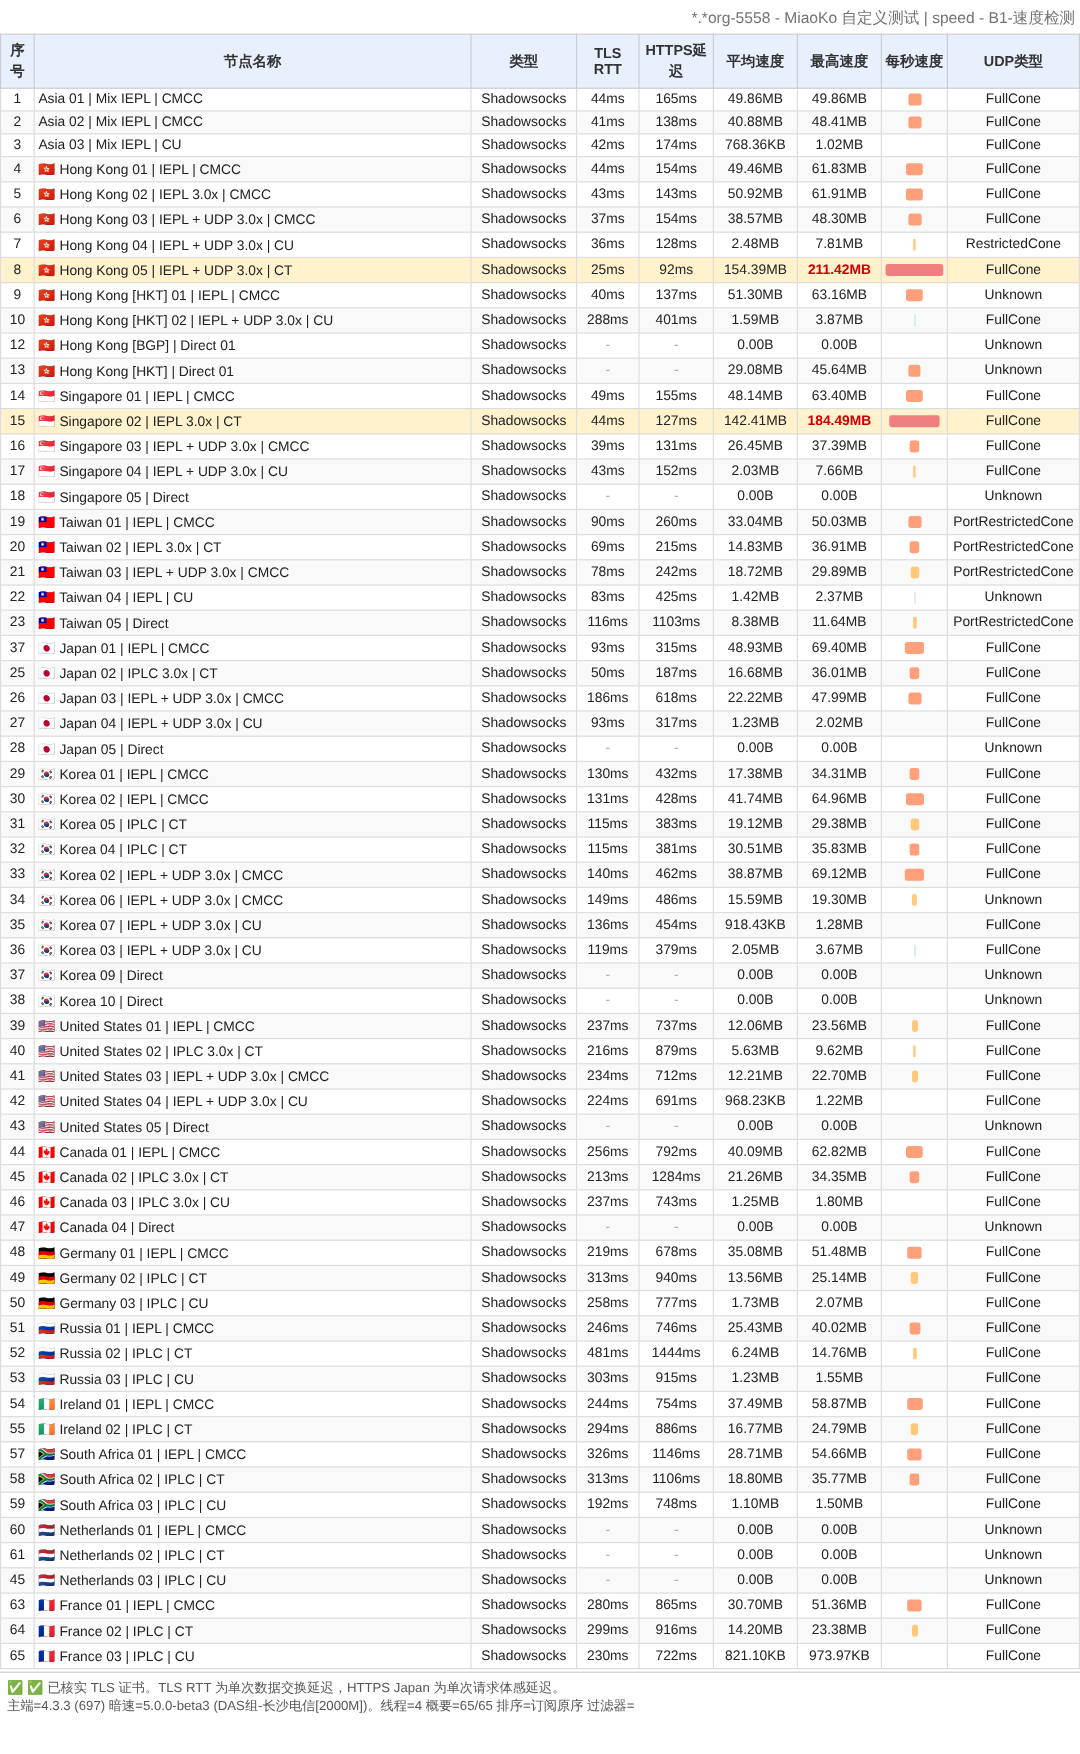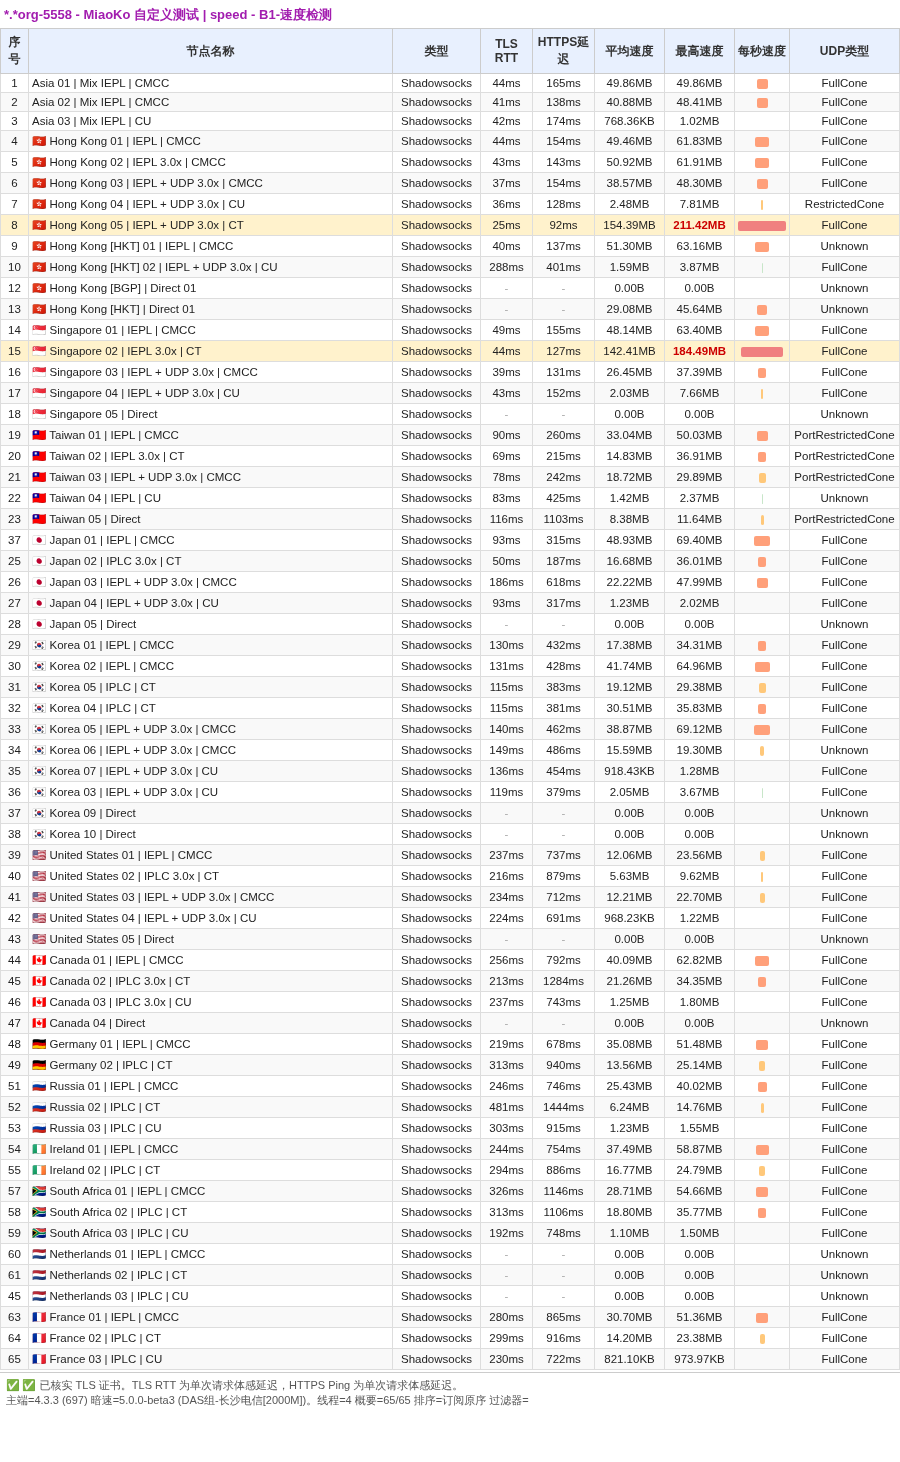--- a/index.html
+++ b/index.html
@@ -4,25 +4,25 @@
   <style>
     * { box-sizing: border-box; margin: 0; padding: 0; }
     body {
       font-family: "Microsoft YaHei", "SimHei", Arial, sans-serif;
       font-size: 12px;
       background: #fff;
       color: #222;
       width: 900px;
     }
     .page-title {
-      text-align: left;
+      text-align: right;
       font-size: 13px;
-      font-weight: bold;
+      font-weight: normal;
       padding: 6px 4px 4px;
-      color: #a21caf;
+      color: #737373;
     }
     table {
       width: 100%;
       border-collapse: collapse;
     }
     thead tr {
       background: #e8f0fe;
     }
     thead th {
       padding: 5px 3px;
@@ -490,21 +490,21 @@
     <td class="col-https" style="color:inherit">381ms</td>
     <td class="col-avg">30.51MB</td>
     <td class="col-max" style="">35.83MB</td>
     <td class="col-persec">
       <div class="bar" style="width:8px;background:#ffa07a;height:10px;"></div>
     </td>
     <td class="col-udp">FullCone</td>
   </tr>
       <tr>
     <td class="col-num">33</td>
-    <td class="col-name">🇰🇷 Korea  05 | IEPL + UDP 3.0x | CMCC</td>
+    <td class="col-name">🇰🇷 Korea  02 | IEPL + UDP 3.0x | CMCC</td>
     <td class="col-type">Shadowsocks</td>
     <td class="col-tls" style="color:inherit">140ms</td>
     <td class="col-https" style="color:inherit">462ms</td>
     <td class="col-avg">38.87MB</td>
     <td class="col-max" style="">69.12MB</td>
     <td class="col-persec">
       <div class="bar" style="width:16px;background:#ffa07a;height:10px;"></div>
     </td>
     <td class="col-udp">FullCone</td>
   </tr>
@@ -710,20 +710,33 @@
     <td class="col-tls" style="color:inherit">313ms</td>
     <td class="col-https" style="color:inherit">940ms</td>
     <td class="col-avg">13.56MB</td>
     <td class="col-max" style="">25.14MB</td>
     <td class="col-persec">
       <div class="bar" style="width:6px;background:#ffc87a;height:10px;"></div>
     </td>
     <td class="col-udp">FullCone</td>
   </tr>
       <tr>
+    <td class="col-num">50</td>
+    <td class="col-name">🇩🇪 Germany 03 | IPLC | CU</td>
+    <td class="col-type">Shadowsocks</td>
+    <td class="col-tls" style="color:inherit">258ms</td>
+    <td class="col-https" style="color:inherit">777ms</td>
+    <td class="col-avg">1.73MB</td>
+    <td class="col-max" style="">2.07MB</td>
+    <td class="col-persec">
+      
+    </td>
+    <td class="col-udp">FullCone</td>
+  </tr>
+      <tr>
     <td class="col-num">51</td>
     <td class="col-name">🇷🇺 Russia 01 | IEPL | CMCC</td>
     <td class="col-type">Shadowsocks</td>
     <td class="col-tls" style="color:inherit">246ms</td>
     <td class="col-https" style="color:inherit">746ms</td>
     <td class="col-avg">25.43MB</td>
     <td class="col-max" style="">40.02MB</td>
     <td class="col-persec">
       <div class="bar" style="width:9px;background:#ffa07a;height:10px;"></div>
     </td>
@@ -895,16 +908,16 @@
     <td class="col-max" style="">973.97KB</td>
     <td class="col-persec">
       
     </td>
     <td class="col-udp">FullCone</td>
   </tr>
     </tbody>
 </table>
 
 <div class="footer">
-  <div><span class="green-tick">✅</span> <span>✅ 已核实 TLS 证书。TLS RTT 为单次请求体感延迟，HTTPS Ping 为单次请求体感延迟。</span></div>
+  <div><span class="green-tick">✅</span> <span>✅ 已核实 TLS 证书。TLS RTT 为单次数据交换延迟，HTTPS Japan 为单次请求体感延迟。</span></div>
   <div>主端=4.3.3 (697) 暗速=5.0.0-beta3 (DAS组-长沙电信[2000M])。线程=4 概要=65/65 排序=订阅原序 过滤器=</div>
 
 </div>
 
 </body></html>

